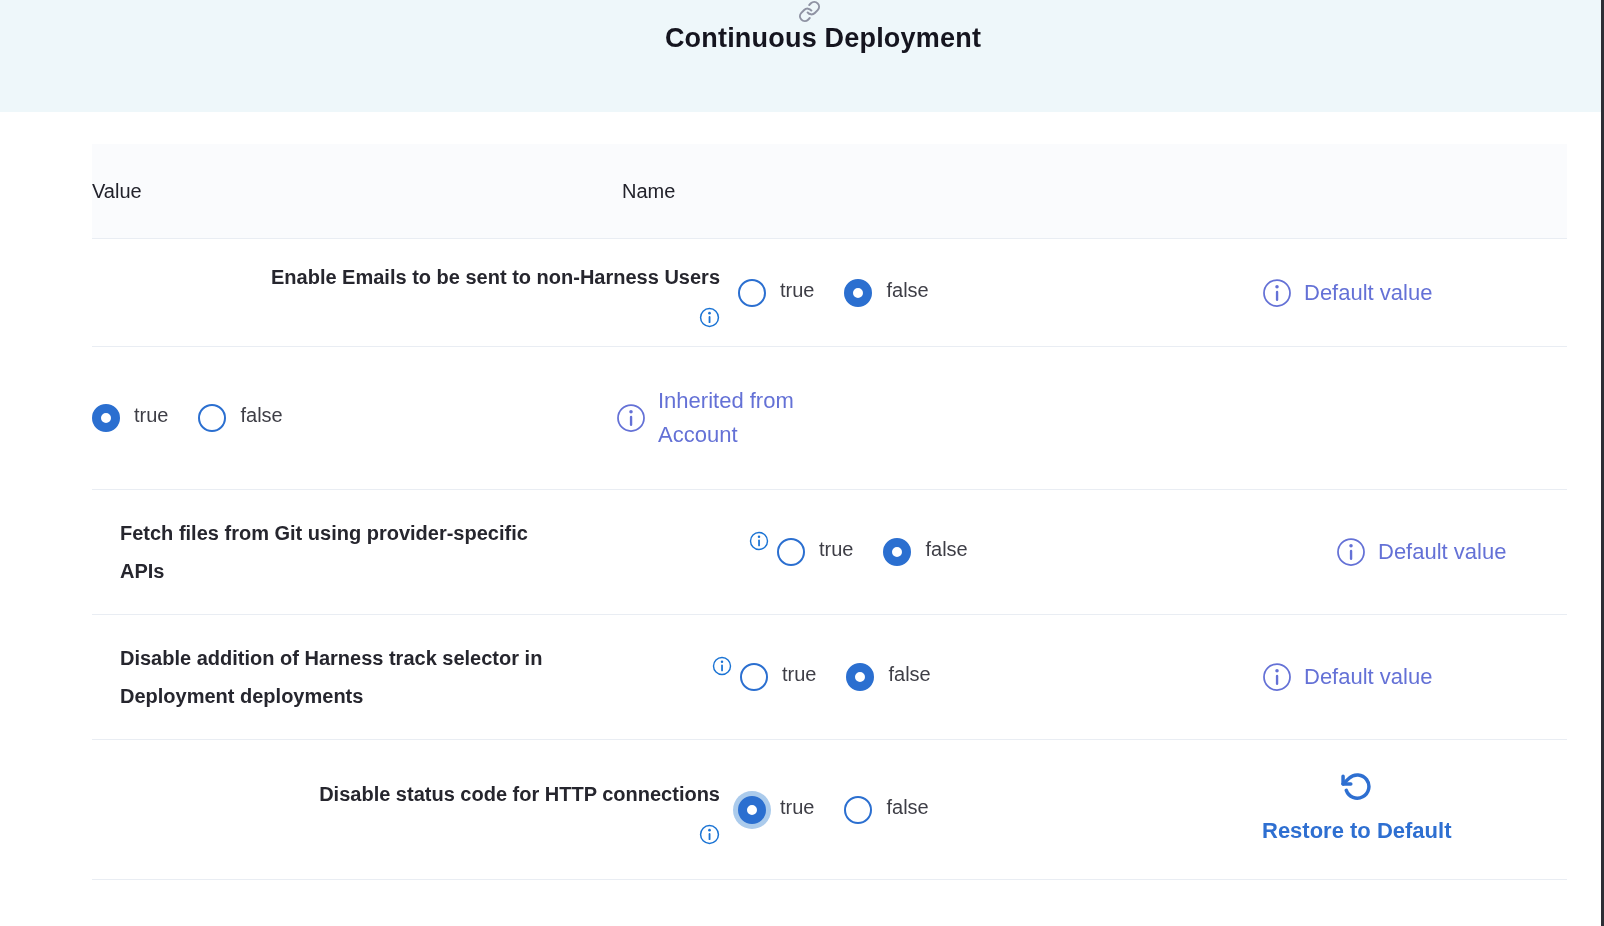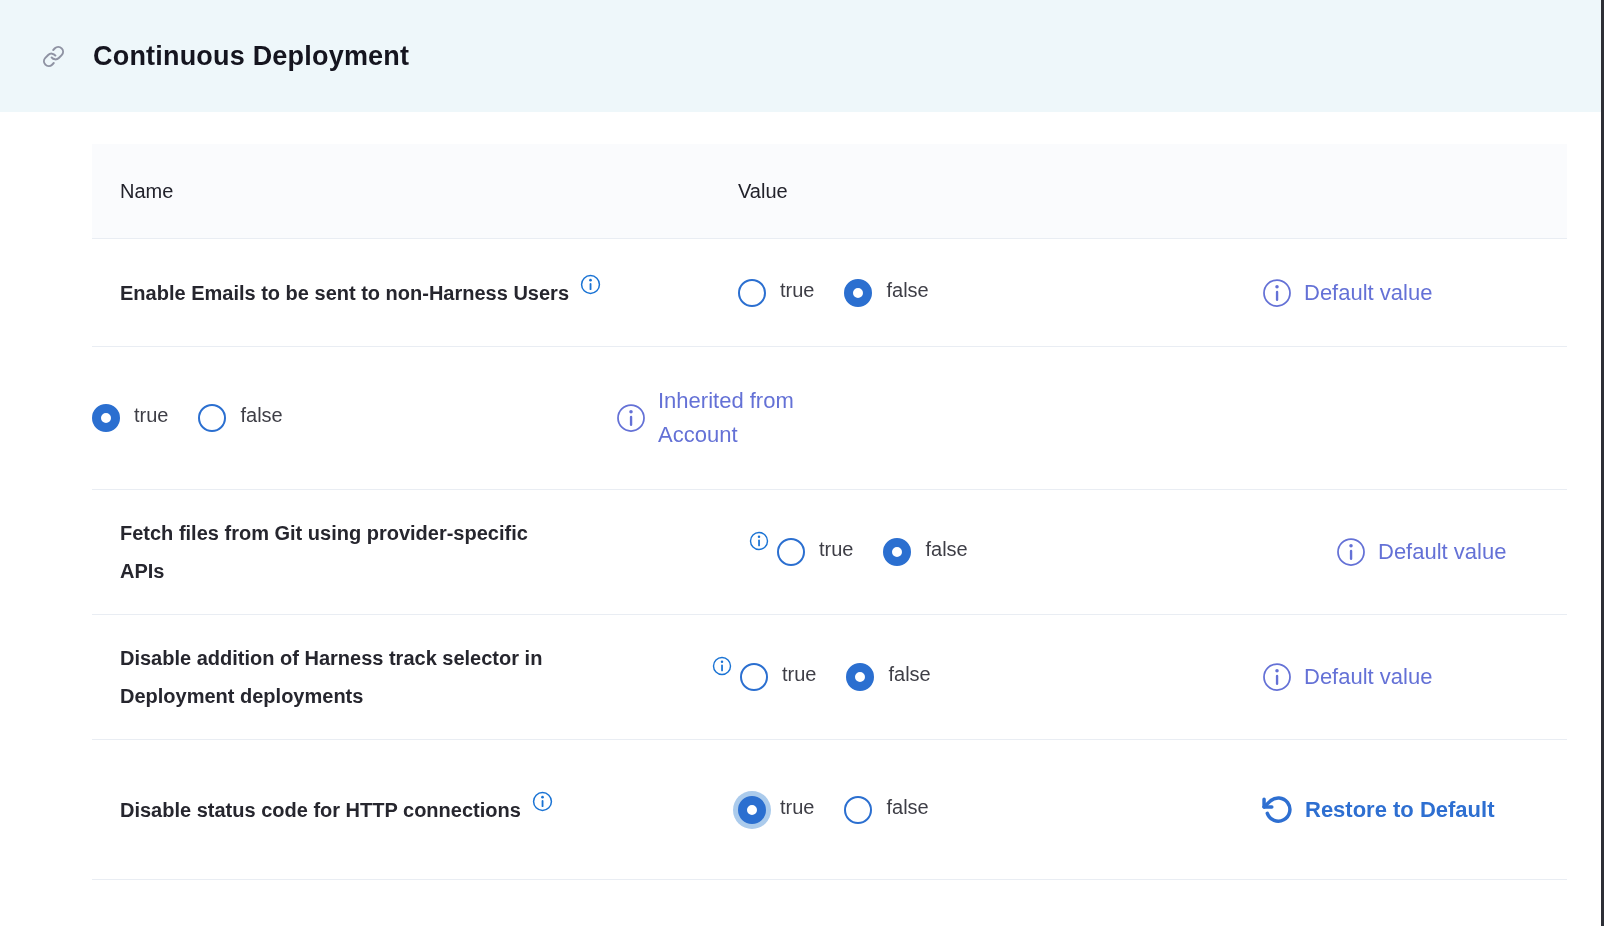--- a/index.html
+++ b/index.html
@@ -22,20 +22,21 @@
     background:#ffffff;
     position:relative;
   }
   
   .band{
     height:112px;
     background:var(--header-band-bg);
     display:flex;
     align-items:center;
     padding-left:42px;
+    flex-direction:column;
   }
   .band .link-ic{
     color:#8f93a3;
     display:inline-flex;
     margin-right:28px;
   }
   .band h1{
     font-size:27px;
     font-weight:700;
     color:var(--title-text);
@@ -66,21 +67,21 @@
     align-items:center;
     border-bottom:1px solid var(--row-border);
   }
   .r1{height:108px;}
   .r2{height:143px;}
   .r3{height:125px;gap:37px;}
   .r4{height:125px;}
   .r5{height:140px;}
   
   .nm{font-size:20px;font-weight:600;color:var(--name-text);line-height:38px;}
-  .nm.single{display:flex;align-items:flex-start;gap:11px;white-space:nowrap;}
+  .nm.single{display:flex;align-items:flex-end;gap:11px;white-space:nowrap;flex-direction:column;}
   .nm.multi .nline{display:block;}
   .info-btn{
     color:var(--info-icon-blue);
     display:inline-flex;
     cursor:pointer;
     flex:none;
   }
   .info-btn.raised{
     margin-left:-26px;
     margin-right:8px;
@@ -99,21 +100,21 @@
   .rlabel{font-size:20px;color:var(--radio-label-text);}
   
   .status-wrap{display:flex;align-items:center;gap:12px;}
   .status-icon{display:inline-flex;color:var(--status-purple);flex:none;cursor:pointer;}
   .status-text{
     font-size:22px;
     line-height:34px;
     color:var(--status-purple);
     max-width:212px;
   }
-  .status-wrap.restore{cursor:pointer;}
+  .status-wrap.restore{cursor:pointer;flex-direction:column;}
   .status-wrap.restore .status-icon{color:var(--restore-blue);}
   .status-wrap.restore .status-text{color:var(--restore-blue);font-weight:600;max-width:none;}
   
   .right-edge{
     position:absolute;top:0;right:0;width:3px;height:926px;
     background:#2d2f36;
   }
 </style>
 </head>
 <body>
@@ -124,22 +125,22 @@
       <path d="M10 13a5 5 0 0 0 7.54.54l3-3a5 5 0 0 0-7.07-7.07l-1.72 1.71"></path>
       <path d="M14 11a5 5 0 0 0-7.54-.54l-3 3a5 5 0 0 0 7.07 7.07l1.71-1.71"></path>
     </svg>
   </span>
   <h1>Continuous Deployment</h1>
 </header>
 
 <div class="table">
 
   <div class="thead">
+    <div class="hcell c-value">Value</div>
     <div class="hcell c-name">Name</div>
-    <div class="hcell c-value">Value</div>
     <div class="c-status"></div>
   </div>
 
   <div class="trow r1">
     <div class="c-name">
       <div class="nm single">
         <span class="nline">Enable Emails to be sent to non-Harness Users</span>
         <span class="info-btn">
           <svg viewBox="0 0 24 24" width="21" height="21">
               <circle cx="12" cy="12" r="10.2" fill="none" stroke="currentColor" stroke-width="1.7"></circle>

